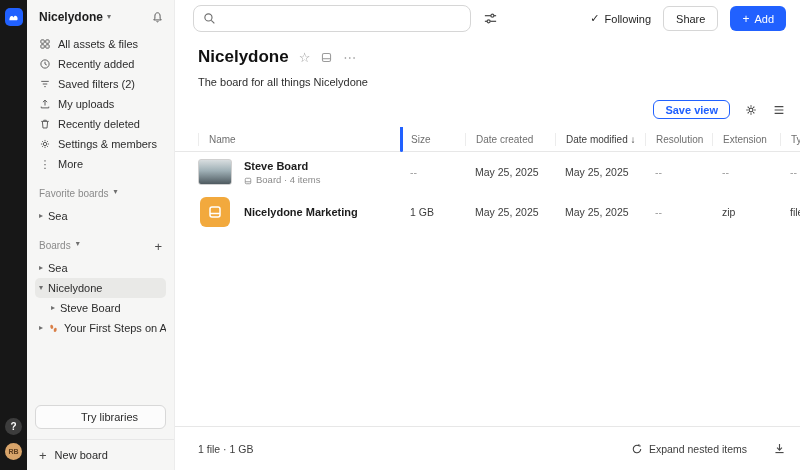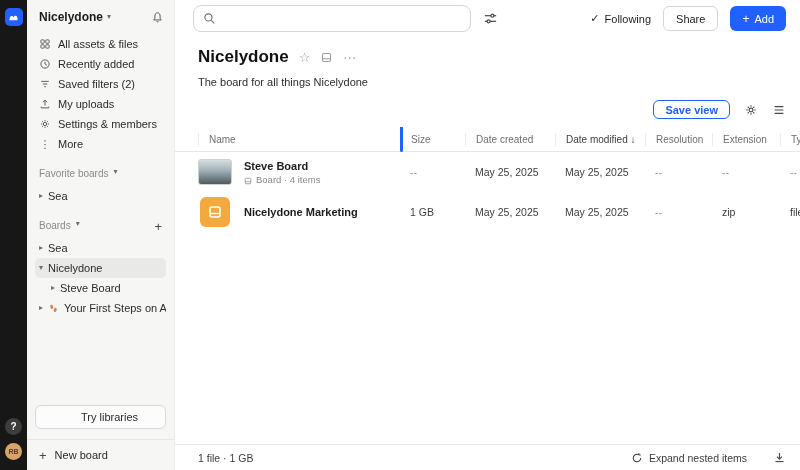--- a/index.html
+++ b/index.html
@@ -62,21 +62,21 @@
   .tr:first-of-type { margin-top:4px; }
   .td { padding-left:10px; white-space:nowrap; overflow:hidden; }
   .td.dash { color:#9a9a9a; }
   .name-cell { padding-left:0; display:flex; align-items:center; gap:12px; overflow:hidden; }
   .thumb-wrap { width:34px; display:flex; justify-content:center; flex-shrink:0; }
   .thumb-img { width:34px; height:26px; border-radius:3px; background:linear-gradient(180deg,#d8dddf 0%,#9fb0b6 45%,#4e5a60 100%); border:1px solid #d0d0d0; }
   .thumb-board { width:30px; height:30px; border-radius:6px; background:#F2A93D; display:flex; align-items:center; justify-content:center; color:#fff; }
   .row-title { font-size:11px; font-weight:bold; color:#1c1c1c; }
   .row-sub { margin-top:2px; font-size:9.5px; color:#8a8a8a; display:flex; align-items:flex-end; gap:4px; }
 
-  .footer { height:26px; border-top:1px solid #e7e7e7; display:flex; align-items:center; padding:0 14px 0 23px; font-size:10.5px; color:#3d3d3d; flex-shrink:0;text-align:right; }
+  .footer { height:44px; border-top:1px solid #e7e7e7; display:flex; align-items:center; padding:0 14px 0 23px; font-size:10.5px; color:#3d3d3d; flex-shrink:0;text-align:right; }
   .foot-right { margin-left:auto; display:flex; align-items:center; gap:26px; }
   .expand-group { display:flex; align-items:center; gap:6px; cursor:pointer; color:#3d3d3d; }
   svg { display:block; }
 </style>
 </head>
 <body>
 
 <div class="app">
 
   <div class="rail">
@@ -133,20 +133,30 @@
     </div>
     <div class="sb-item">
       <span class="ico">
           <svg width="12" height="12" viewBox="0 0 16 16" fill="none" stroke="currentColor" stroke-width="1.3">
             <path d="M8 10 L8 3"></path>
             <path d="M5.2 5.6 L8 2.8 L10.8 5.6"></path>
             <path d="M3 11.5 L3 13.2 L13 13.2 L13 11.5"></path>
           </svg>
         </span>
       <span>My uploads</span>
+    </div>
+    <div class="sb-item">
+      <span class="ico">
+          <svg width="12" height="12" viewBox="0 0 16 16" fill="none" stroke="currentColor" stroke-width="1.3">
+            <path d="M3 4.5 L13 4.5"></path>
+            <path d="M6.3 4.5 L6.3 3 L9.7 3 L9.7 4.5"></path>
+            <path d="M4.5 4.5 L5.3 13.3 L10.7 13.3 L11.5 4.5"></path>
+          </svg>
+        </span>
+      <span>Recently deleted</span>
     </div>
     <div class="sb-item">
       <span class="ico">
           <svg width="12" height="12" viewBox="0 0 16 16" fill="none" stroke="currentColor" stroke-width="1.3">
             <circle cx="8" cy="8" r="2.2"></circle>
             <path d="M8 2.6 L8 4.4 M8 11.6 L8 13.4 M2.6 8 L4.4 8 M11.6 8 L13.4 8 M4.2 4.2 L5.5 5.5 M10.5 10.5 L11.8 11.8 M4.2 11.8 L5.5 10.5 M10.5 5.5 L11.8 4.2"></path>
           </svg>
         </span>
       <span>Settings &amp; members</span>
     </div>

